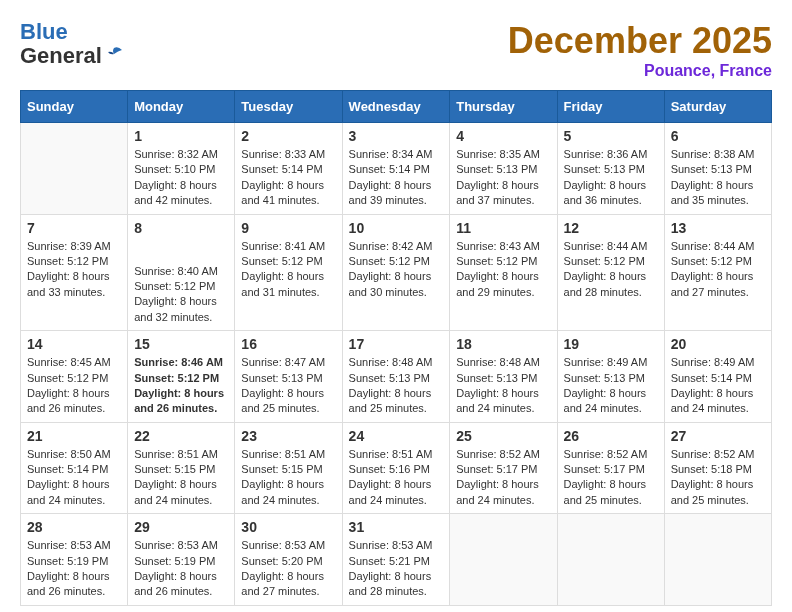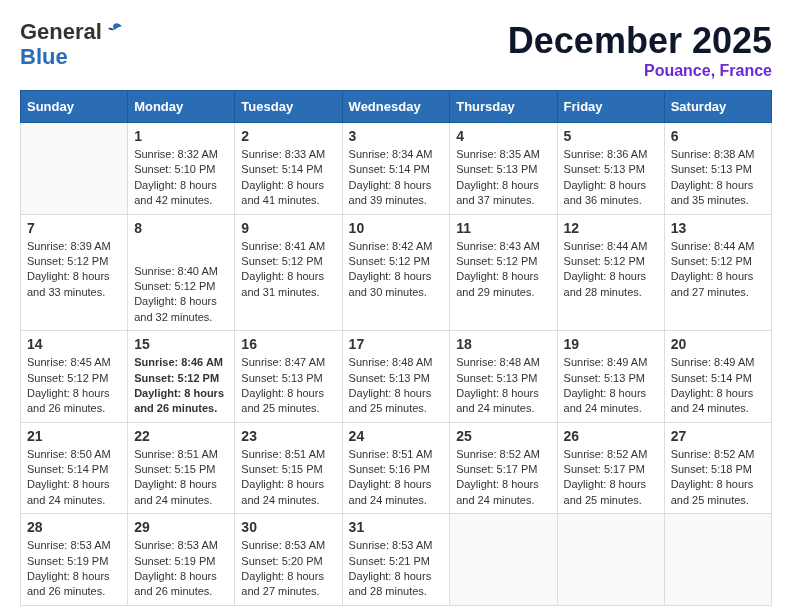--- a/index.html
+++ b/index.html
@@ -20,21 +20,21 @@
       display: flex;
       flex-direction: column;
       align-items: flex-start;
     }
     .title-area {
       text-align: right;
     }
     .month-title {
       font-size: 36px;
       font-weight: bold;
-      color: #0f172a;
+      color: #a16207;
     }
     .location {
       font-size: 16px;
       color: #6d28d9;
       font-weight: bold;
     }
     .calendar {
       width: 100%;
       border-collapse: collapse;
       border: 1px solid #ccc;
@@ -84,29 +84,29 @@
       line-height: 1.1;
     }
   </style>
 </head>
 <body>
 
 <div class="header">
   <div class="logo">
     <div class="logo-wrapper">
       <div class="logo-text-group">
+        <span style="font-size:22px;font-weight:bold;color:#2a6db5;">Blue</span>
         <span style="font-size:22px;font-weight:bold;color:#333;">
           General<span style="display:inline-block;vertical-align:middle;margin-left:2px;">
             <svg width="20" height="18" viewBox="0 0 20 18">
               <path d="M10 2 Q14 0 18 4 Q14 5 10 8 Q8 5 10 2Z" fill="#2a6db5"></path>
               <path d="M10 8 Q8 5 4 6 Q6 9 10 8Z" fill="#1a4a8a"></path>
             </svg>
           </span>
         </span>
-        <span style="font-size:22px;font-weight:bold;color:#2a6db5;">Blue</span>
       </div>
     </div>
   </div>
   <div class="title-area">
     <div class="month-title">December 2025</div>
     <div class="location">Pouance, France</div>
   </div>
 </div>
 
 <table class="calendar">

